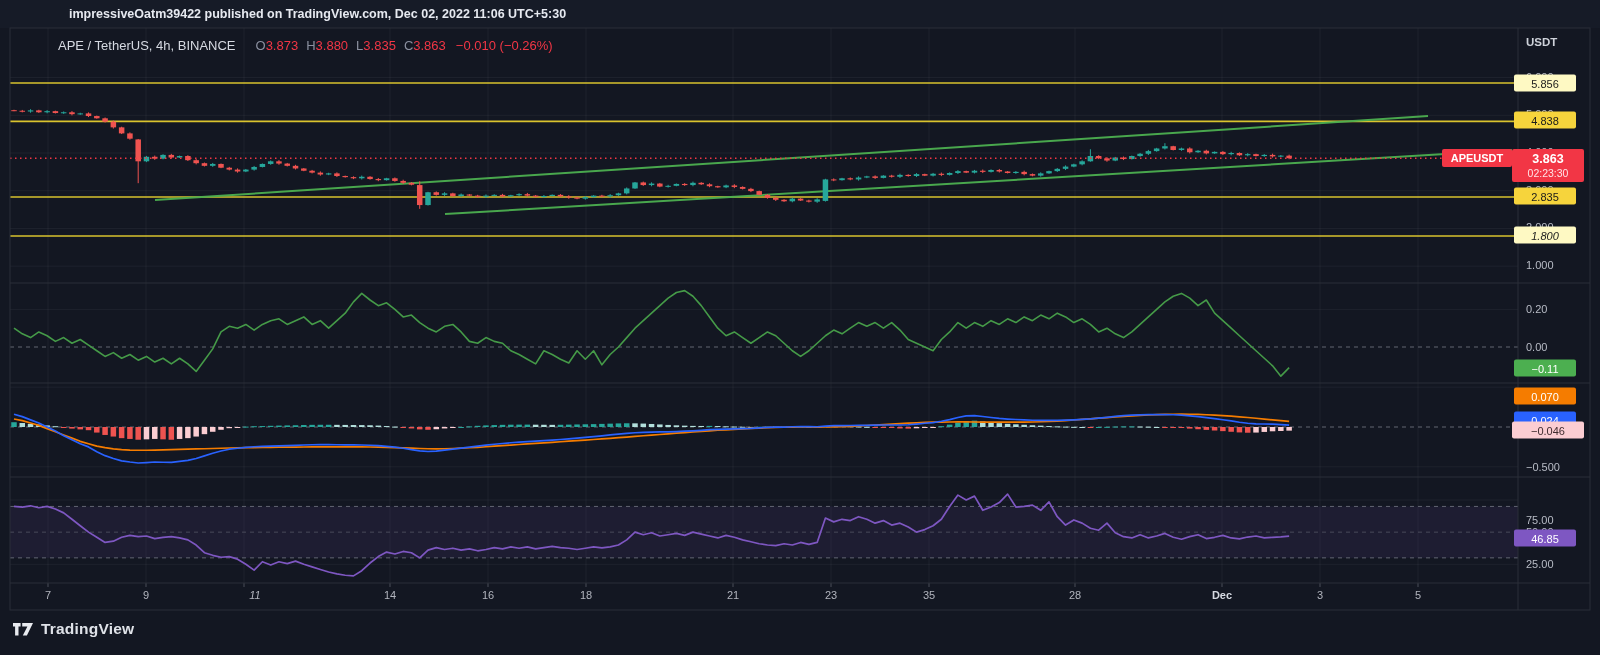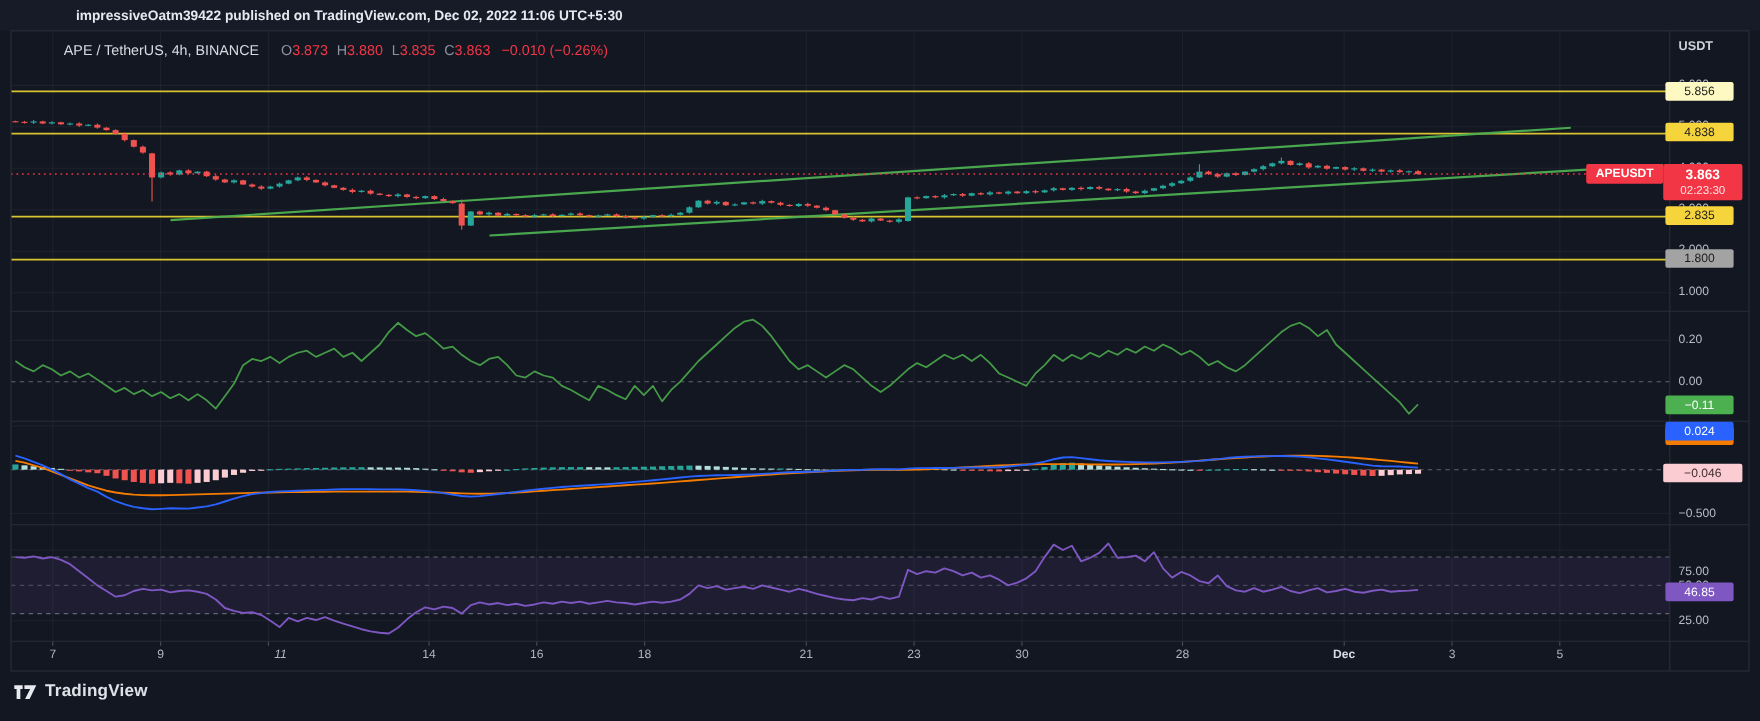--- a/index.html
+++ b/index.html
@@ -593,38 +593,38 @@
 
 <div class="axlab" style="top: 77px; z-index: 2;">6.000</div>
     <div class="axlab" style="top: 114px; z-index: 2;">5.000</div>
     <div class="axlab" style="top: 152px; z-index: 2;">4.000</div>
     <div class="axlab" style="top: 190px; z-index: 2;">3.000</div>
     <div class="axlab" style="top: 227px; z-index: 2;">2.000</div>
     <div class="axlab" style="top: 265px;">1.000</div>
     <div class="pricebox" style="top: 83px; background: #fef9c3; color: rgb(27, 27, 27);">5.856</div>
     <div class="pricebox" style="top: 120px; background: rgb(246, 212, 60); color: rgb(27, 27, 27);">4.838</div>
     <div class="pricebox" style="top: 196px; background: rgb(246, 212, 60); color: rgb(27, 27, 27);">2.835</div>
-    <div class="pricebox" style="top: 235px; background: #a3a3a3; color: rgb(27, 27, 27);">1.800</div>
+    <div class="pricebox" style="top: 235px; background: #fef9c3; color: rgb(27, 27, 27); font-style: italic;">1.800</div>
     <div class="axlab" style="top: 309px;">0.20</div>
     <div class="axlab" style="top: 347px;">0.00</div>
     <div class="axlab" style="top: 467px;">−0.500</div>
     <div class="axlab" style="top: 500px; margin-top: 20px;">75.00</div>
     <div class="axlab" style="top: 532px;">50.00</div>
     <div class="axlab" style="top: 564px;">25.00</div>
     <div class="pricebox badge" style="top: 368px; background: rgb(76, 175, 80); color: rgb(255, 255, 255);">−0.11</div>
     <div class="pricebox badge" style="top: 396px; background: rgb(245, 124, 0); color: rgb(255, 255, 255);">0.070</div>
-    <div class="pricebox badge" style="top: 392px; background: rgb(41, 98, 255); color: rgb(255, 255, 255);">0.024</div>
+    <div class="pricebox badge" style="top: 420px; background: rgb(41, 98, 255); color: rgb(255, 255, 255);">0.024</div>
     <div class="pricebox badge" style="top: 430px; background: rgb(251, 205, 210); color: rgb(63, 43, 46); left: 1512px; width: 72px;">−0.046</div>
     <div class="pricebox badge" style="top: 538px; background: rgb(126, 87, 194); color: rgb(255, 255, 255);">46.85</div>
     <div class="tlab" style="left: 48px;">7</div>
     <div class="tlab" style="left: 146px;">9</div>
     <div class="tlab" style="left: 255px; font-style: italic;">11</div>
     <div class="tlab" style="left: 390px;">14</div>
     <div class="tlab" style="left: 488px;">16</div>
     <div class="tlab" style="left: 586px;">18</div>
     <div class="tlab" style="left: 733px;">21</div>
     <div class="tlab" style="left: 831px;">23</div>
-    <div class="tlab" style="left: 929px;">30</div>
+    <div class="tlab" style="left: 929px;">35</div>
     <div class="tlab" style="left: 1075px;">28</div>
     <div class="tlab bold" style="left: 1222px;">Dec</div>
     <div class="tlab" style="left: 1320px;">3</div>
     <div class="tlab" style="left: 1418px;">5</div>
   </div>
 
 </body></html>

